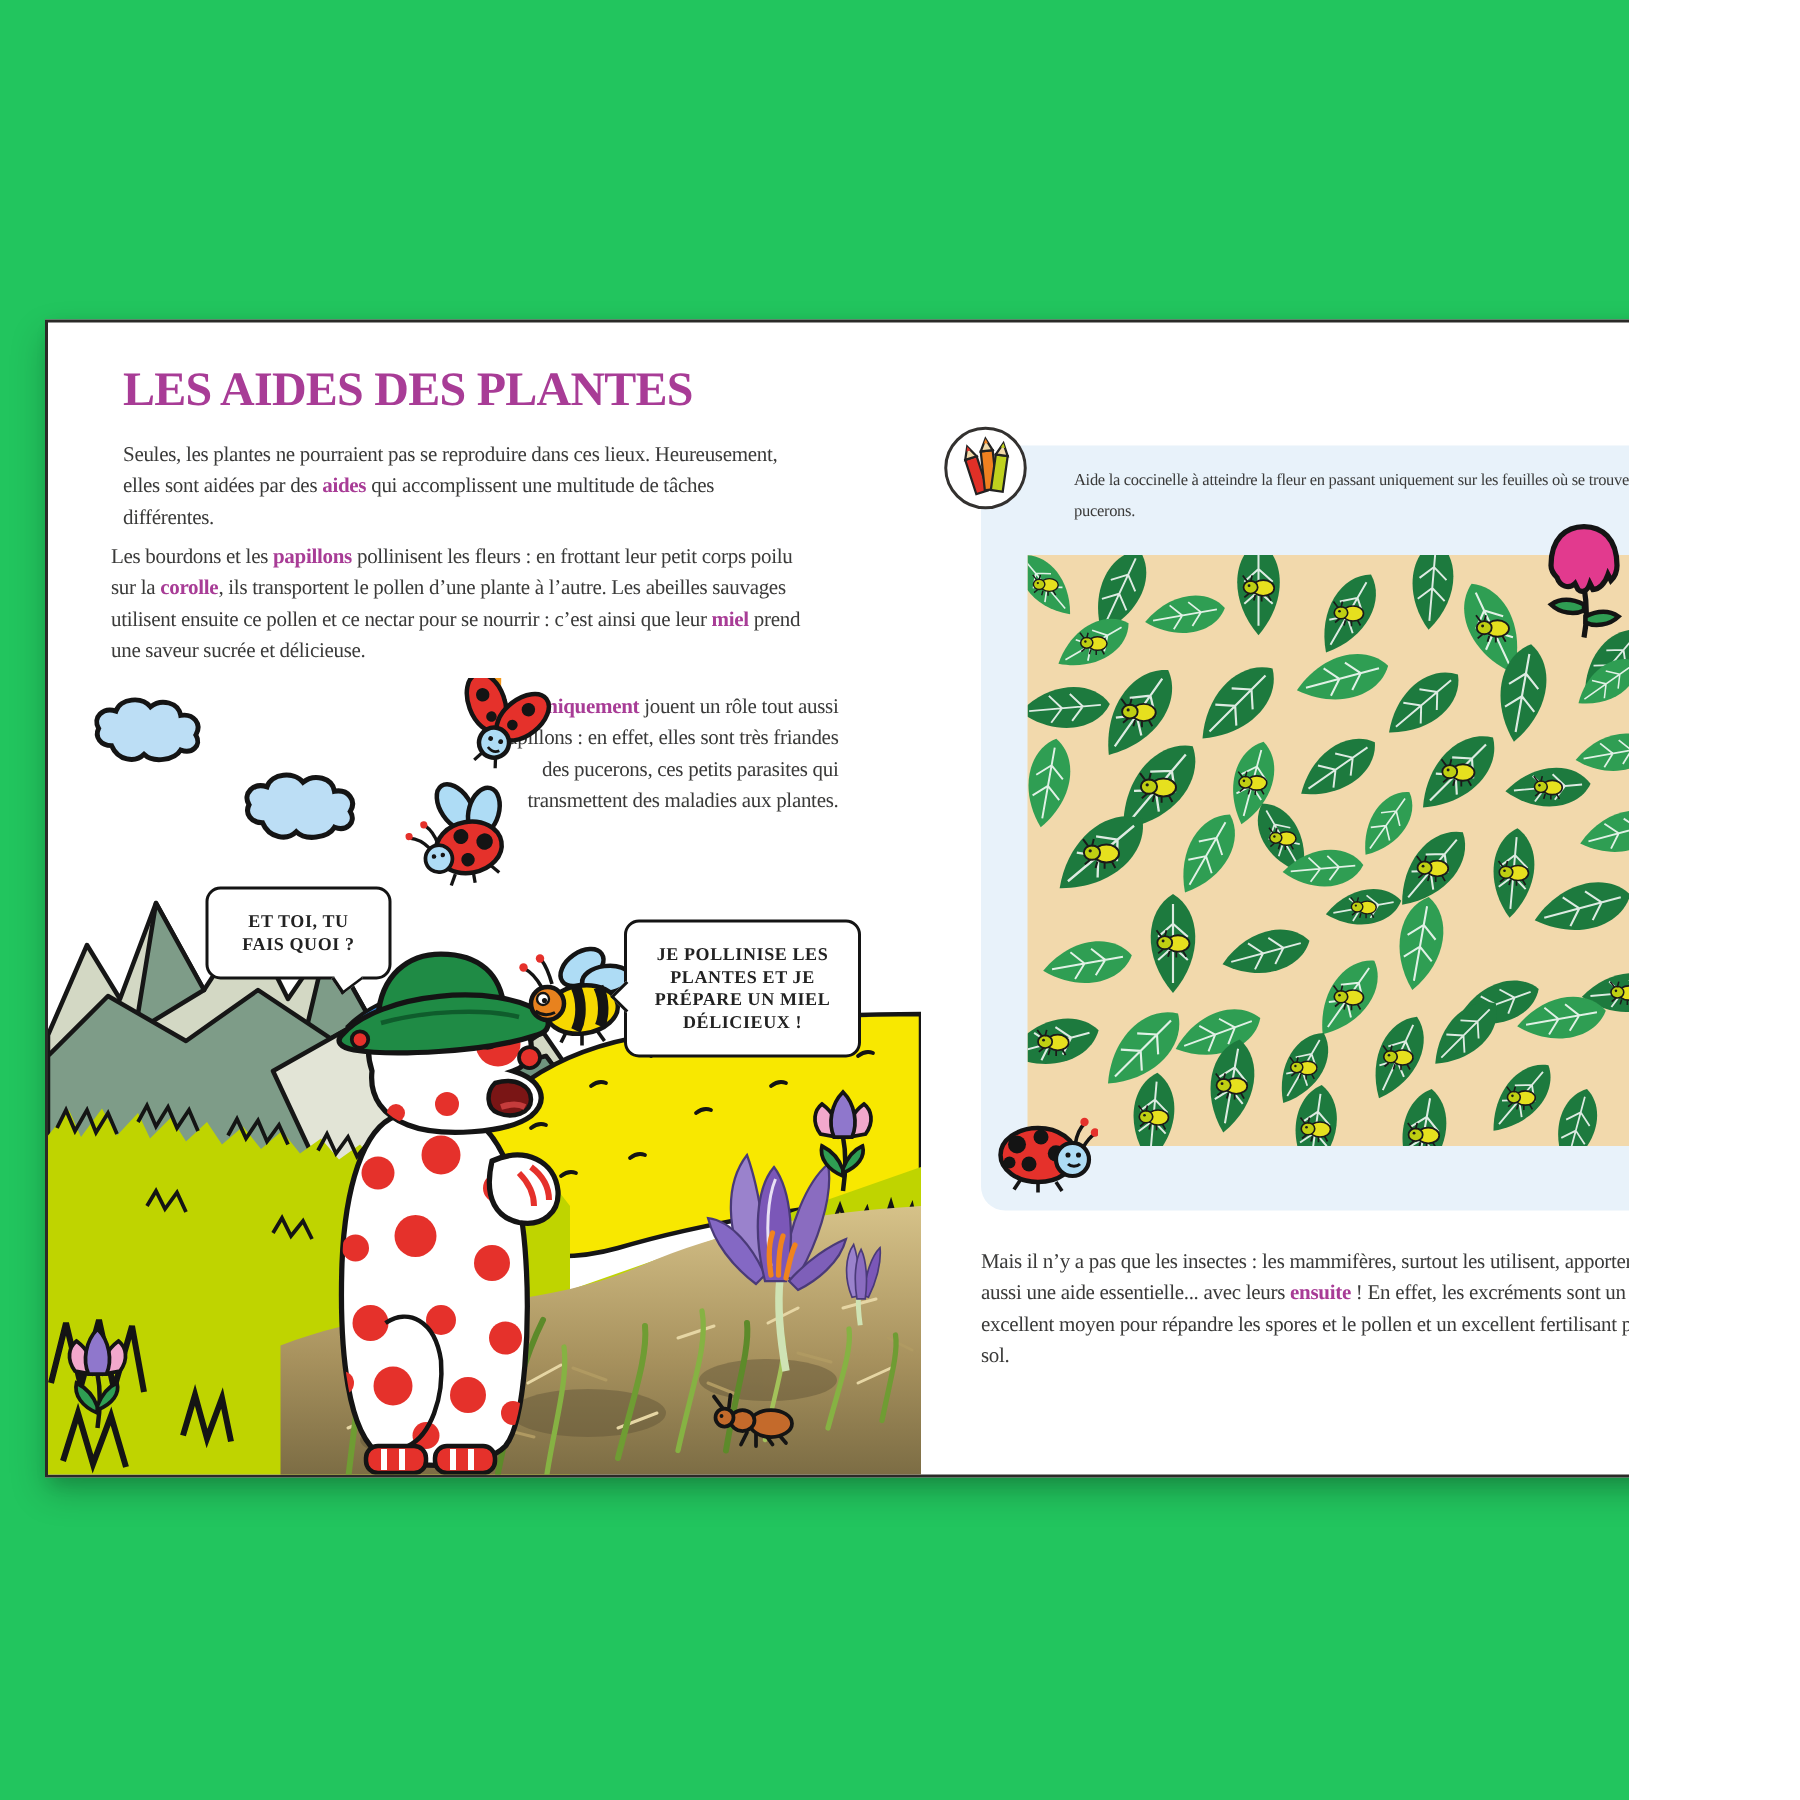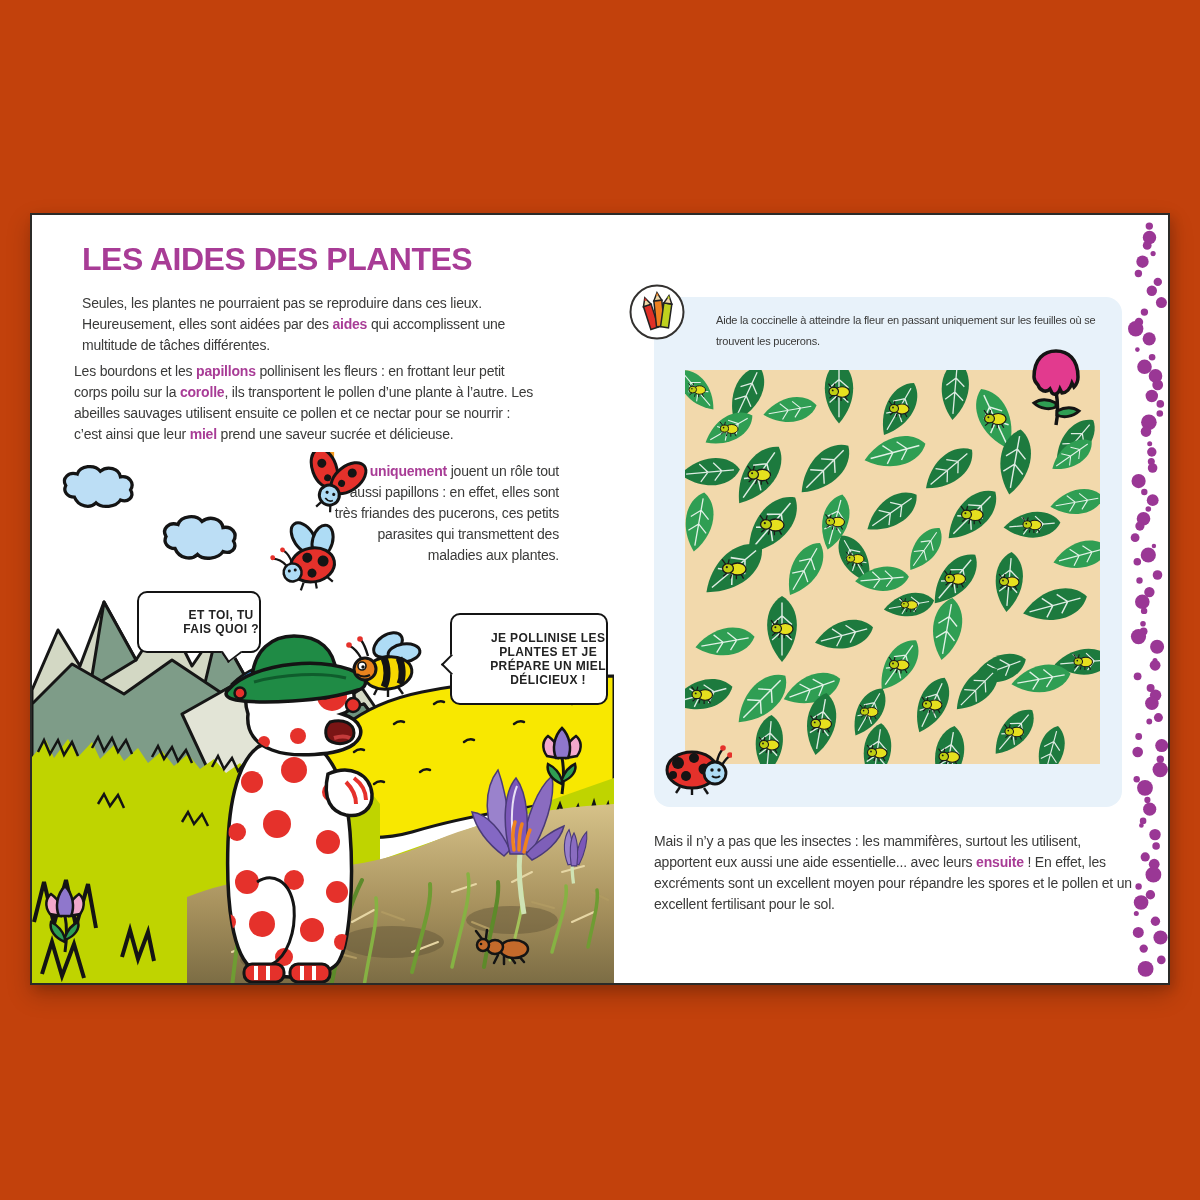--- a/index.html
+++ b/index.html
@@ -1,39 +1,39 @@
 <!DOCTYPE html>
 <html><head>
 <meta charset="utf-8">
 <style>
   html,body{margin:0;padding:0;background:#ffffff;}
-  .stage{position:relative;width:1200px;height:1200px;background:#c2410c;overflow:hidden;
-         font-family:Liberation Sans, sans-serif;}
+  .stage{position:relative;width:1086px;height:1200px;background:#22c55e;overflow:hidden;
+         font-family:Liberation Serif, serif;}
   .page{position:absolute;left:30px;top:213px;width:1140px;height:772px;background:#ffffff;
         border:2px solid #2b2a28;box-sizing:border-box;overflow:hidden;
         box-shadow:0 10px 22px rgba(0,0,0,.22), 4px 4px 10px rgba(0,0,0,.12);}
   
   .title{position:absolute;left:50px;top:26px;font-size:32px;font-weight:bold;letter-spacing:-.5px;
          color:#a83c96;}
   .para{position:absolute;font-size:14px;line-height:21px;color:#3a3a39;letter-spacing:-.2px;}
   .kw{font-weight:bold;color:#a83c96;}
   .p-intro{left:50px;top:78px;width:442px;}
   .p-poll{left:42px;top:146px;width:462px;}
   .p-lady{left:295px;top:246px;width:232px;text-align:right;}
   .p-mamm{left:622px;top:616px;width:478px;}
   
   .illus{position:absolute;left:0;top:237px;width:582px;height:535px;}
   .bubble{position:absolute;background:#fff;border:2.5px solid #141414;border-radius:10px;
           font-size:12px;font-weight:bold;letter-spacing:.4px;color:#222;text-align:center;
-          white-space:pre-line;display:flex;align-items:center;justify-content:flex-end;z-index:5;}
+          white-space:pre-line;display:flex;align-items:center;justify-content:center;z-index:5;}
   .bubble .tail{content:"";position:absolute;width:13px;height:13px;background:#fff;}
   .bubble-marmot{left:105px;top:376px;width:120px;height:58px;}
   .bubble-marmot .tail{bottom:-8.5px;right:20px;transform:skewX(-18deg) rotate(45deg);
           border-right:2.5px solid #141414;border-bottom:2.5px solid #141414;}
-  .bubble-bee{left:418px;top:398px;width:154px;height:88px;}
+  .bubble-bee{left:384px;top:398px;width:154px;height:88px;}
   .bubble-bee .tail{left:-8.5px;top:42px;transform:rotate(45deg);
           border-left:2.5px solid #141414;border-bottom:2.5px solid #141414;}
   
   .activity{position:absolute;left:622px;top:82px;width:468px;height:510px;background:#e8f2fa;
             border-radius:16px;}
   .activity-text{position:absolute;left:62px;top:13px;width:398px;font-size:11px;line-height:21px;
             color:#3a3a39;letter-spacing:-.2px;}
   .pencil-icon{position:absolute;left:596px;top:68px;width:58px;height:58px;z-index:6;}
   .maze{position:absolute;left:31px;top:73px;width:415px;height:394px;overflow:hidden;}
   .maze svg{display:block;}

